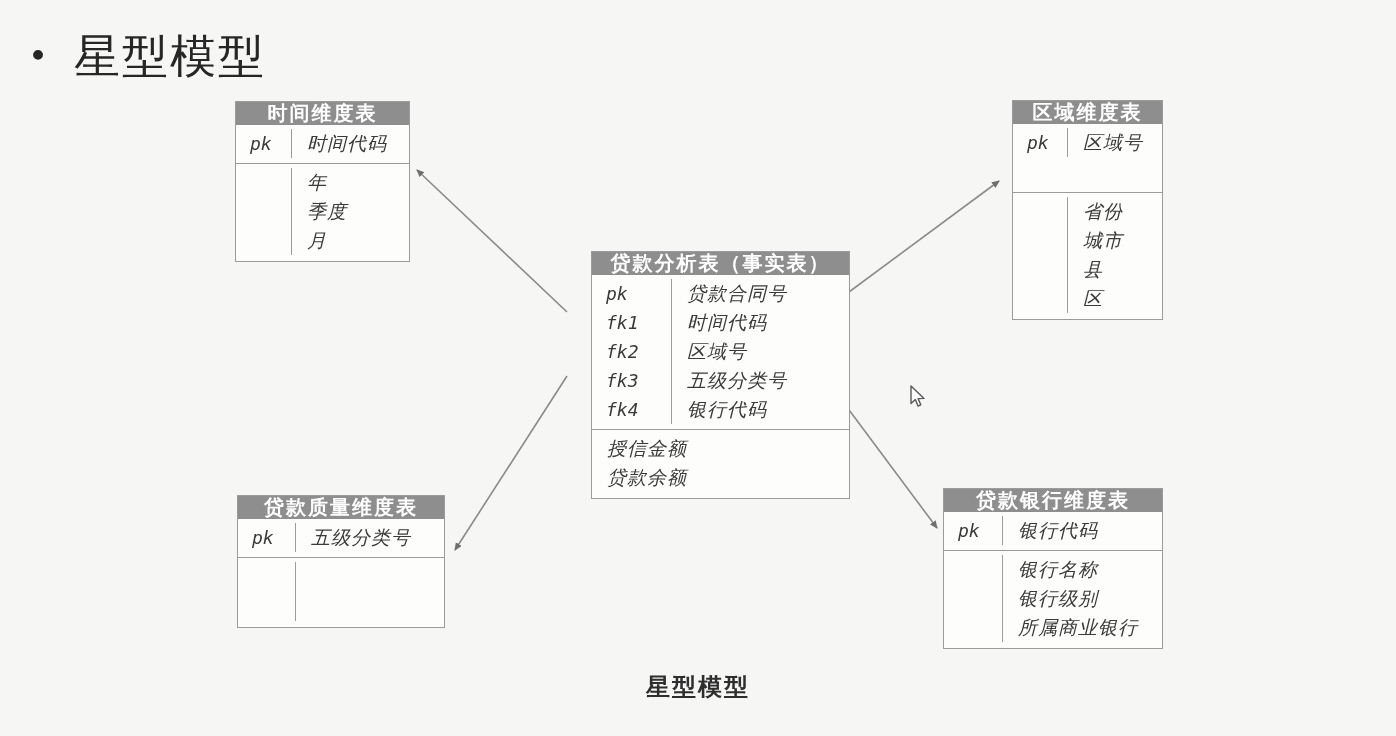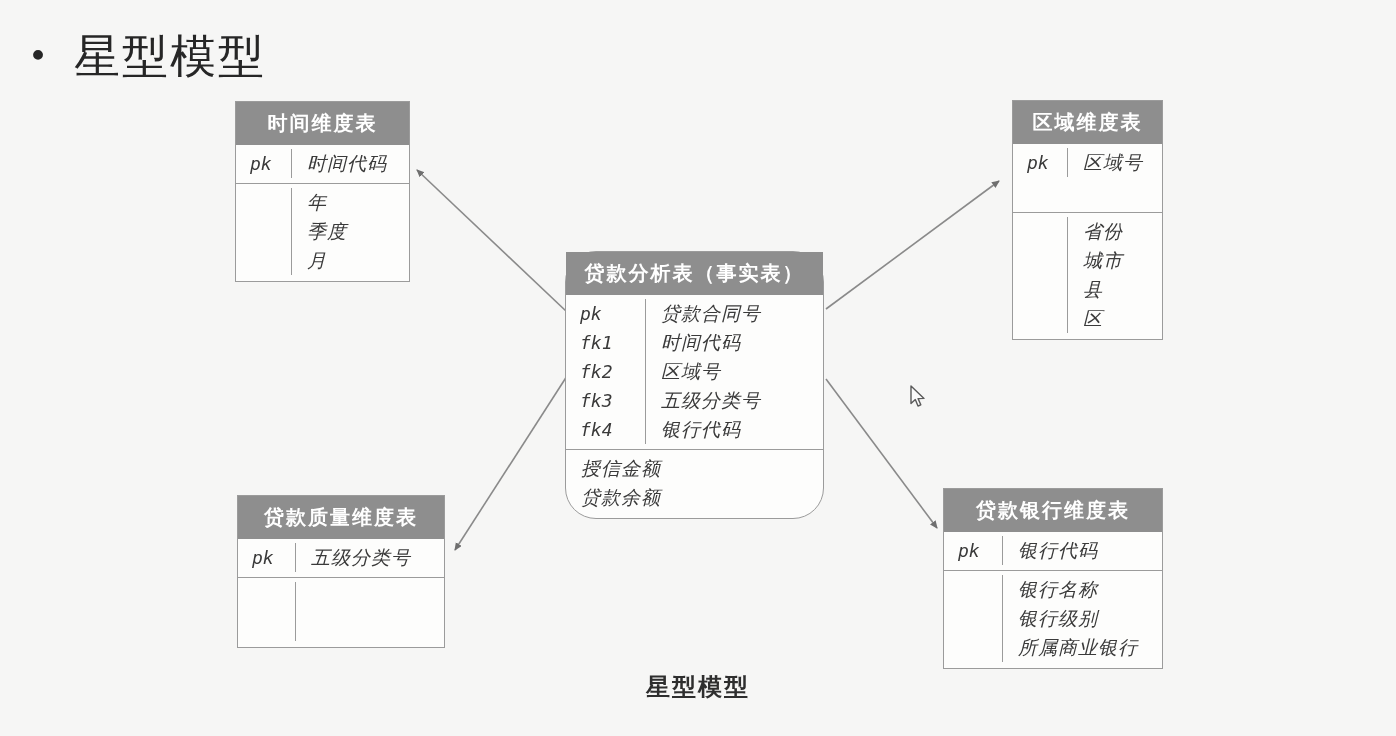--- a/index.html
+++ b/index.html
@@ -25,21 +25,21 @@
   .slide-title .title-text{font-size:46px;line-height:60px;letter-spacing:2px;}
 
   
   .etable{
     position:absolute;
     border:1px solid #9b9b9b;
     background:#fdfdfc;
     font-size:19px;
   }
   .etable .hdr{
-    height:43px;
+    height:23px;
     background:#8e8e8e;
     color:#ffffff;
     font-weight:bold;
     font-size:20px;
     display:flex;align-items:center;justify-content:center;
     letter-spacing:2px;
   }
   .etable .sec{display:flex;width:100%;font-style:italic;}
   .etable .sec.keys{padding:4px 0 5px 0;}
   .etable .sec.attrs{border-top:1px solid #9b9b9b;padding:4px 0 6px 0;}
@@ -54,21 +54,21 @@
   .etable .line{line-height:29px;white-space:nowrap;}
 
   .t-time   {left:235px;top:101px;width:175px;}
   .t-time   .colk{width:56px;}
   .t-time   .attrs{min-height:93px;}
 
   .t-region {left:1012px;top:100px;width:151px;}
   .t-region .colk{width:55px;}
   .t-region .attrs{min-height:115px;margin-top:30px;}
 
-  .t-fact   {left:565px;top:251px;width:259px;border-radius:31px;}
+  .t-fact   {left:591px;top:251px;width:259px;}
   .t-fact   .colk{width:80px;}
   .t-fact   .attrs{min-height:62px;flex-direction:column;}
 
   .t-quality{left:237px;top:495px;width:208px;}
   .t-quality .colk{width:58px;}
   .t-quality .attrs{min-height:70px;}
 
   .t-bank   {left:943px;top:472px;width:220px;margin-top:16px;}
   .t-bank   .colk{width:59px;}
   .t-bank   .attrs{min-height:95px;}

